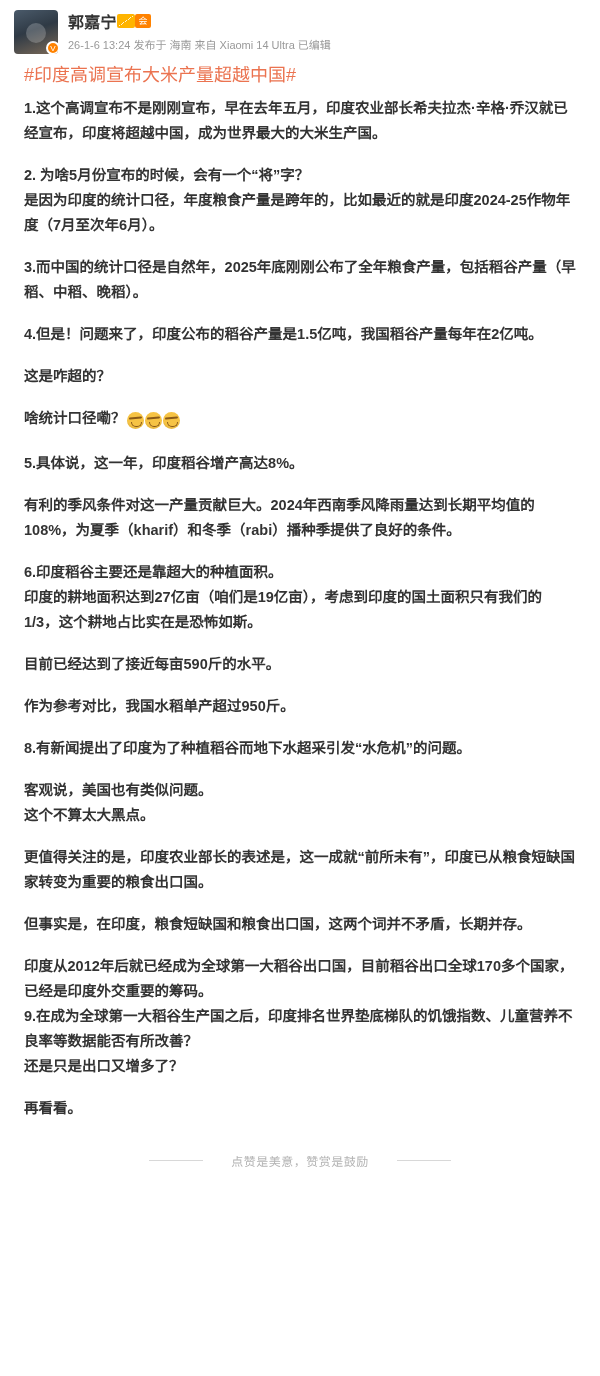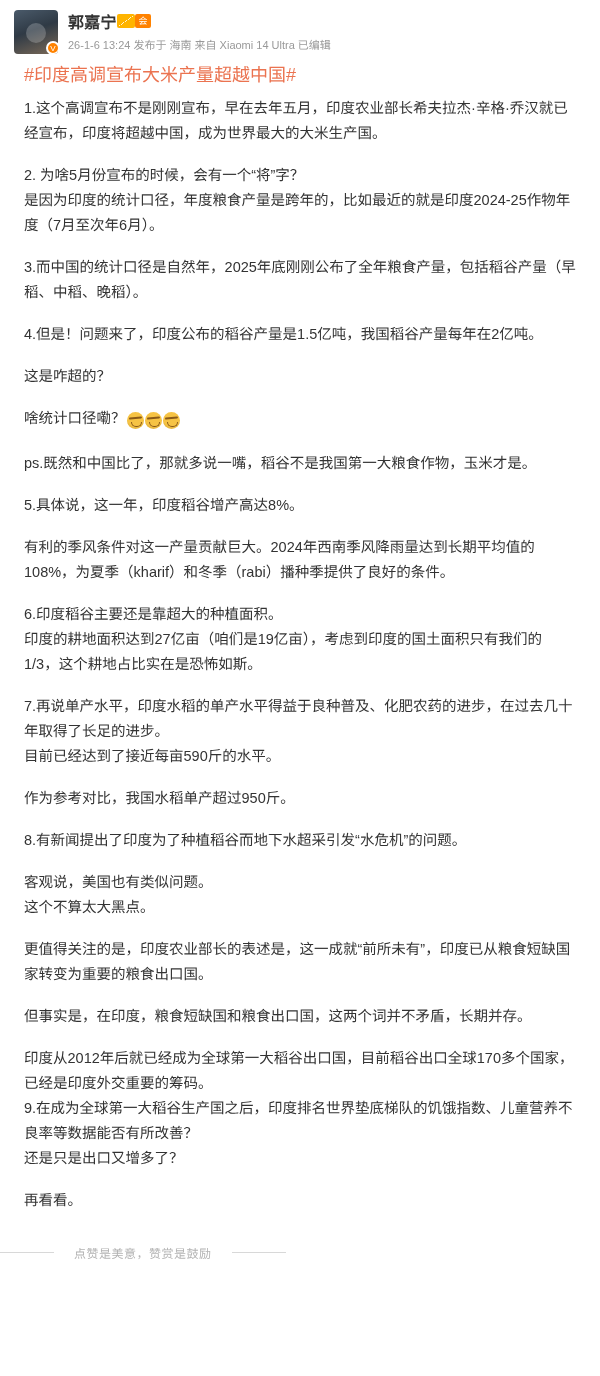--- a/index.html
+++ b/index.html
@@ -119,20 +119,21 @@
   }
   .content {
     padding: 10px 24px 0 24px;
     font-size: 14.5px;
     line-height: 25px;
     color: #333333;
     word-break: break-word;
   }
   .content p {
     margin: 0 0 17px 0;
+    font-weight: bold;
   }
   .content p.tight {
     margin-bottom: 0;
   }
   .emoji-row {
     display: inline-block;
     vertical-align: -3px;
   }
   .emo {
     display: inline-block;
@@ -162,22 +163,22 @@
     border: 1.5px solid #8a5a18;
     border-top: none;
     border-radius: 0 0 6px 6px;
   }
   
   .footer {
     margin-top: 14px;
     padding: 14px 0 16px 0;
     display: flex;
     align-items: center;
-    justify-content: flex-start;
-    gap: 20px;
+    justify-content: center;
+    gap: 28px;
   }
   .footer .line {
     width: 54px;
     height: 1px;
     background: #d8d8d8;
   }
   .footer .txt {
     font-size: 12px;
     color: #b3b3b3;
     letter-spacing: .5px;
@@ -207,26 +208,24 @@
   <div class="content">
     <p>1.这个高调宣布不是刚刚宣布，早在去年五月，印度农业部长希夫拉杰·辛格·乔汉就已经宣布，印度将超越中国，成为世界最大的大米生产国。</p>
     <p class="tight">2. 为啥5月份宣布的时候，会有一个“将”字？</p>
     <p>是因为印度的统计口径，年度粮食产量是跨年的，比如最近的就是印度2024-25作物年度（7月至次年6月）。</p>
     <p>3.而中国的统计口径是自然年，2025年底刚刚公布了全年粮食产量，包括稻谷产量（早稻、中稻、晚稻）。</p>
     <p>4.但是！问题来了，印度公布的稻谷产量是1.5亿吨，我国稻谷产量每年在2亿吨。</p>
     <p>这是咋超的？</p>
     <p>
       <span>啥统计口径嘞？</span><span class="emoji-row"><span class="emo"></span><span class="emo"></span><span class="emo"></span></span>
     </p>
-    <p>ps.既然和中国比了，那就多说一嘴，稻谷不是我国第一大粮食作物，玉米才是。</p>
     <p>5.具体说，这一年，印度稻谷增产高达8%。</p>
     <p>有利的季风条件对这一产量贡献巨大。2024年西南季风降雨量达到长期平均值的108%，为夏季（kharif）和冬季（rabi）播种季提供了良好的条件。</p>
     <p class="tight">6.印度稻谷主要还是靠超大的种植面积。</p>
     <p>印度的耕地面积达到27亿亩（咱们是19亿亩），考虑到印度的国土面积只有我们的1/3，这个耕地占比实在是恐怖如斯。</p>
-    <p class="tight">7.再说单产水平，印度水稻的单产水平得益于良种普及、化肥农药的进步，在过去几十年取得了长足的进步。</p>
     <p>目前已经达到了接近每亩590斤的水平。</p>
     <p>作为参考对比，我国水稻单产超过950斤。</p>
     <p>8.有新闻提出了印度为了种植稻谷而地下水超采引发“水危机”的问题。</p>
     <p class="tight">客观说，美国也有类似问题。</p>
     <p>这个不算太大黑点。</p>
     <p>更值得关注的是，印度农业部长的表述是，这一成就“前所未有”，印度已从粮食短缺国家转变为重要的粮食出口国。</p>
     <p>但事实是，在印度，粮食短缺国和粮食出口国，这两个词并不矛盾，长期并存。</p>
     <p class="tight">印度从2012年后就已经成为全球第一大稻谷出口国，目前稻谷出口全球170多个国家，已经是印度外交重要的筹码。</p>
     <p class="tight">9.在成为全球第一大稻谷生产国之后，印度排名世界垫底梯队的饥饿指数、儿童营养不良率等数据能否有所改善？</p>
     <p>还是只是出口又增多了？</p>

